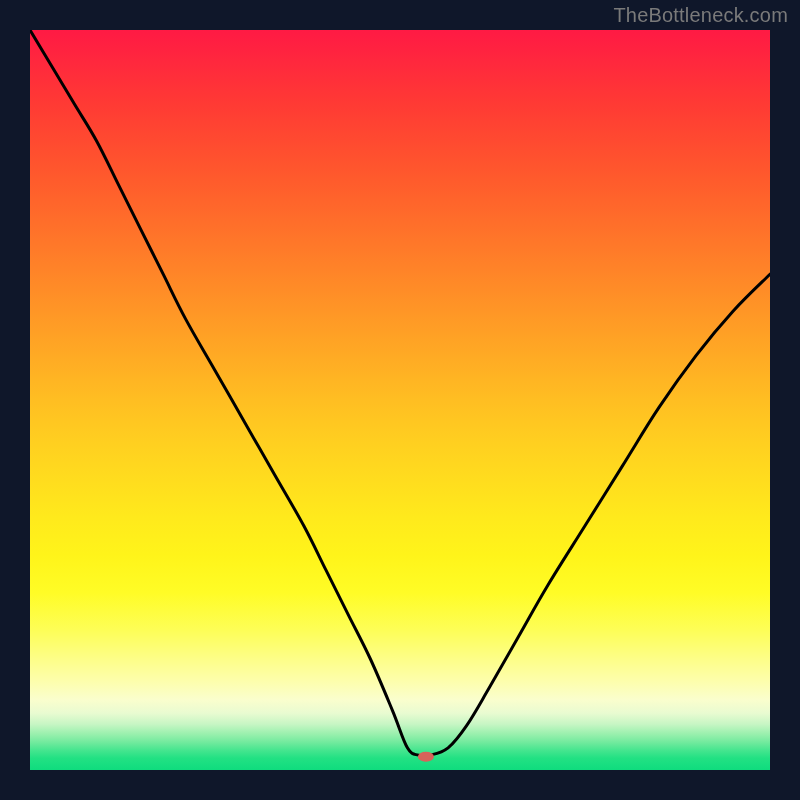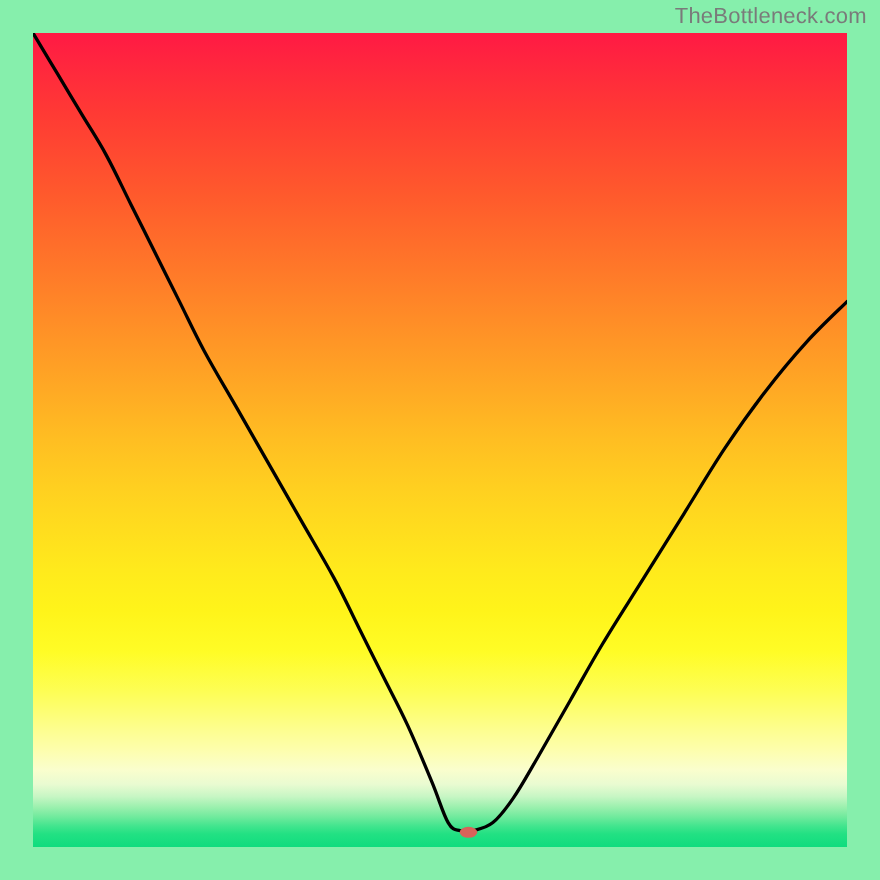--- a/index.html
+++ b/index.html
@@ -10,21 +10,21 @@
     background: #000;
     font-family: Arial, Helvetica, sans-serif;
     overflow: hidden;
   }
   .frame {
     position: absolute;
     top: 0;
     left: 0;
     width: 800px;
     height: 800px;
-    background: #86efac;
+    background: #0f172a;
   }
   .watermark {
     position: absolute;
     top: 4px;
     right: 12px;
     color: #7a7a7a;
     font-size: 20px;
     font-weight: 500;
     letter-spacing: 0.2px;
     z-index: 10;

